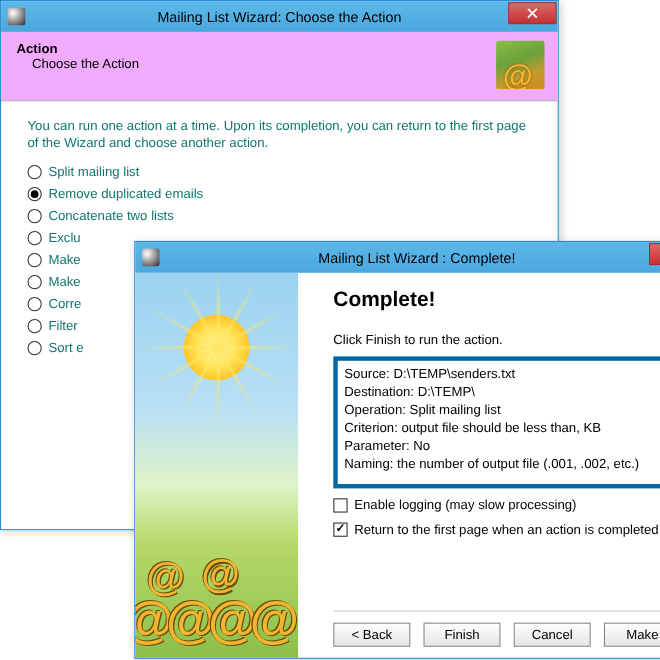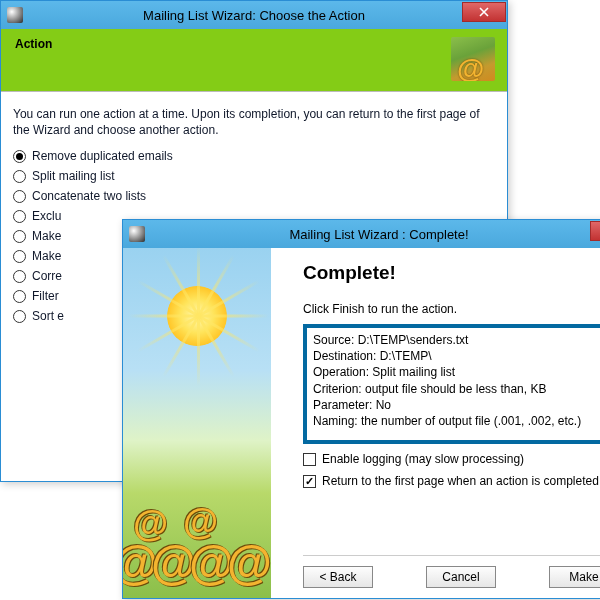--- a/index.html
+++ b/index.html
@@ -60,42 +60,42 @@
   }
   .close-btn svg { display:block; }
 
   
   .win1 { left: 0; top: 0; width: 508px; height: 482px; }
   .header1 {
     padding: 8px 12px 10px 14px;
     border-bottom: 1px solid #bbb;
     display: flex;
     align-items: flex-start;
-    background: #84cc16;
+    background: #f0abfc;
   }
   .header1 .titles { flex: 1; }
   .header1 .line1 { font-weight: bold; font-size: 12px; }
   .header1 .line2 { padding-left: 14px; font-size: 12px; }
   .header-thumb {
     width: 44px; height: 44px;
     background: linear-gradient(160deg,#8bbf4a 0%,#6aa23a 40%,#c49a2e 70%,#d08a1f 100%);
     border-radius: 2px;
     position: relative;
     overflow: hidden;
   }
   .header-thumb::after{
     content:"@";
     position:absolute;
     bottom:-4px; left:6px;
     font-size:28px;
     color:#f3b430;
     font-weight:bold;
     text-shadow:0 0 2px #6b4a0a;
   }
-  .body1 { padding: 14px 12px; font-size: 12px; color:#0f172a; }
+  .body1 { padding: 14px 24px; font-size: 12px; color:#0f766e; }
   .intro { margin-bottom: 8px; line-height: 1.35; }
   .radio-row {
     display: flex;
     align-items: center;
     height: 20px;
     gap: 6px;
   }
   .radio {
     width: 13px; height: 13px;
     border: 1px solid #333;
@@ -214,33 +214,34 @@
     <span class="titletext">Mailing List Wizard: Choose the Action</span>
     <span class="close-btn">
       <svg width="10" height="10" viewBox="0 0 10 10">
           <path d="M1 1 L9 9 M9 1 L1 9" stroke="#fff" stroke-width="1.6"></path>
         </svg>
     </span>
   </div>
   <div class="header1">
     <div class="titles">
       <div class="line1">Action</div>
+      <div class="line2">Choose the Action</div>
     </div>
     <div class="header-thumb"></div>
   </div>
   <div class="body1">
     <div class="intro">You can run one action at a time. Upon its completion, you can return to the first page of the Wizard and choose another action.</div>
     <div>
       <div class="radio-row">
+          <span class="radio"></span>
+          <span>Split mailing list</span>
+        </div>
+      <div class="radio-row">
           <span class="radio sel"></span>
           <span>Remove duplicated emails</span>
-        </div>
-      <div class="radio-row">
-          <span class="radio"></span>
-          <span>Split mailing list</span>
         </div>
       <div class="radio-row">
           <span class="radio"></span>
           <span>Concatenate two lists</span>
         </div>
       <div class="radio-row">
           <span class="radio"></span>
           <span>Exclu</span>
         </div>
       <div class="radio-row">
@@ -311,18 +312,19 @@
       <div class="chk-row">
         <span class="chk"></span>
         <span>Enable logging (may slow processing)</span>
       </div>
       <div class="chk-row">
         <span class="chk checked"></span>
         <span>Return to the first page when an action is completed</span>
       </div>
       <div class="buttonbar">
         <span class="btn">&lt; Back</span>
+        <span class="btn">Finish</span>
         <span class="btn">Cancel</span>
         <span class="btn">Make</span>
       </div>
     </div>
   </div>
 </div>
 
 </body></html>

